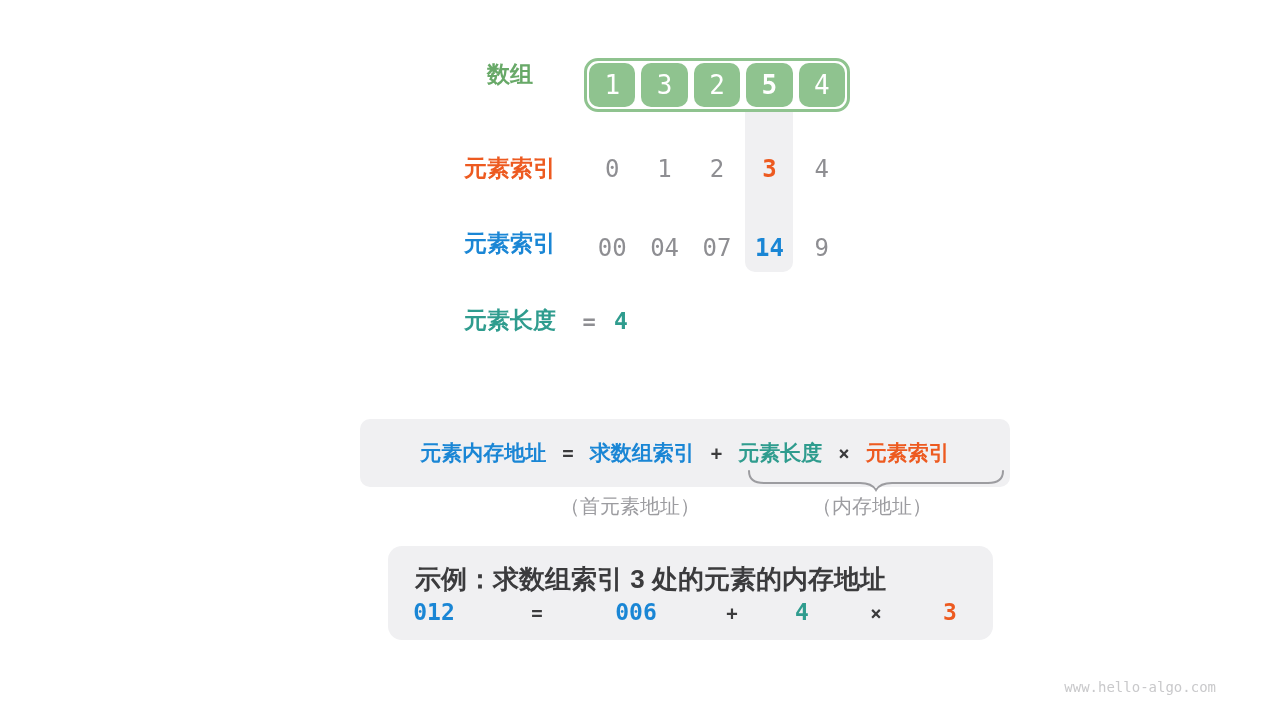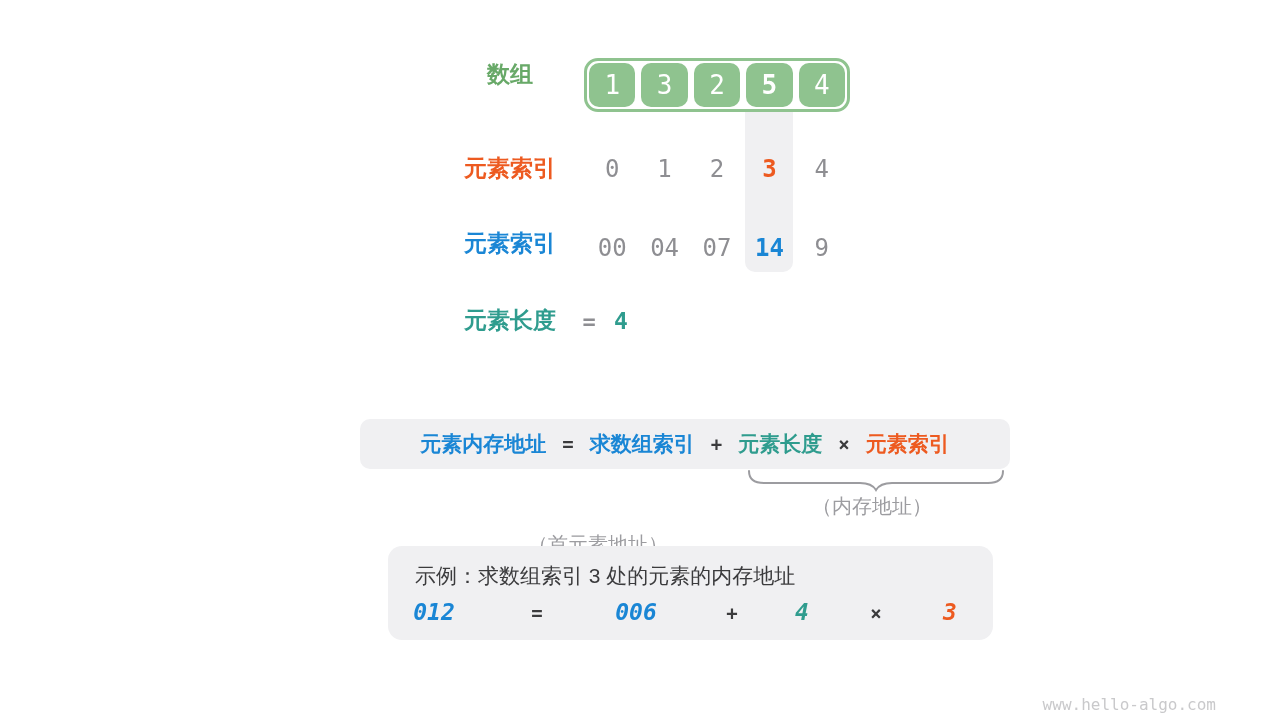--- a/index.html
+++ b/index.html
@@ -51,61 +51,60 @@
     font-family:"DejaVu Sans Mono",monospace;font-size:22px;
     color:var(--gray);font-weight:600;
   }
   .len-val{
     position:absolute;left:621px;top:308px;transform:translateX(-50%);
     font-family:"DejaVu Sans Mono",monospace;font-size:23px;
     color:var(--teal);font-weight:800;
   }
   
   .formula-box{
-    position:absolute;left:360px;top:419px;width:650px;height:50px;
+    position:absolute;left:360px;top:419px;width:650px;height:68px;
     background:var(--box-bg);border-radius:10px;
     display:flex;align-items:center;justify-content:center;gap:16px;
     font-size:21px;font-weight:700;
   }
   .formula-box .op{font-family:"DejaVu Sans Mono",monospace;font-size:19px;color:var(--dark);}
   .c-blue{color:var(--blue);}
   .c-teal{color:var(--teal);}
   .c-orange{color:var(--orange);}
   .c-dark{color:var(--dark);}
   
   .brace{position:absolute;left:747px;top:470px;z-index:2;}
   
   .annot{
     position:absolute;top:493px;transform:translateX(-50%);
     color:var(--gray-light);font-size:20px;white-space:nowrap;
   }
-  .annot-first{left:598px;margin-top:38px;}
+  .annot-first{left:630px;}
   .annot-offset{left:872px;}
   
   .example-box{
     position:absolute;left:388px;top:546px;width:605px;height:94px;
     background:var(--box-bg);border-radius:14px;
   }
   .example-title{
     position:absolute;left:27px;top:16px;color:var(--dark);
-    font-size:21px;white-space:nowrap;
+    font-size:26px;white-space:nowrap;font-weight:bold;
   }
   .ex-term{
     position:absolute;top:53px;transform:translateX(-50%);
-    font-family:"DejaVu Sans Mono",monospace;font-size:23px;font-weight:800;font-style:italic;
+    font-family:"DejaVu Sans Mono",monospace;font-size:23px;font-weight:800;
   }
   .ex-term.op{font-size:19px;font-weight:700;top:56px;}
   .ex-0{left:46px;} .ex-1{left:149px;} .ex-2{left:248px;} .ex-3{left:344px;}
   .ex-4{left:414px;} .ex-5{left:488px;} .ex-6{left:562px;}
   
   .watermark{
     position:absolute;right:64px;top:679px;
-    font-family:"DejaVu Sans Mono",monospace;font-size:16px;
+    font-family:"DejaVu Sans Mono",monospace;font-size:14px;
     color:var(--watermark);
-    margin-top:16px;
   }
 </style>
 </head>
 <body>
 
 <div class="canvas">
 
   <div class="band"></div>
 
   <div class="row-label lbl-array">数组</div>

